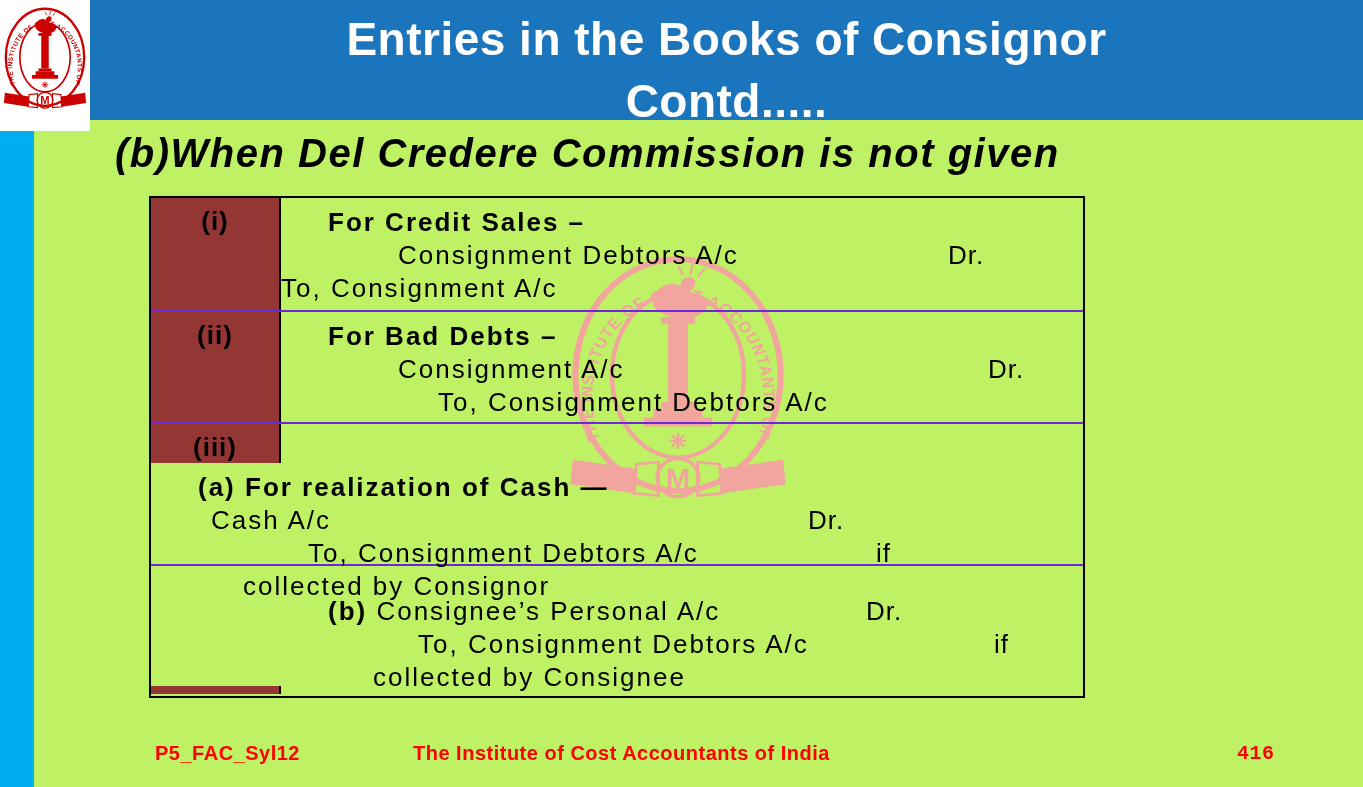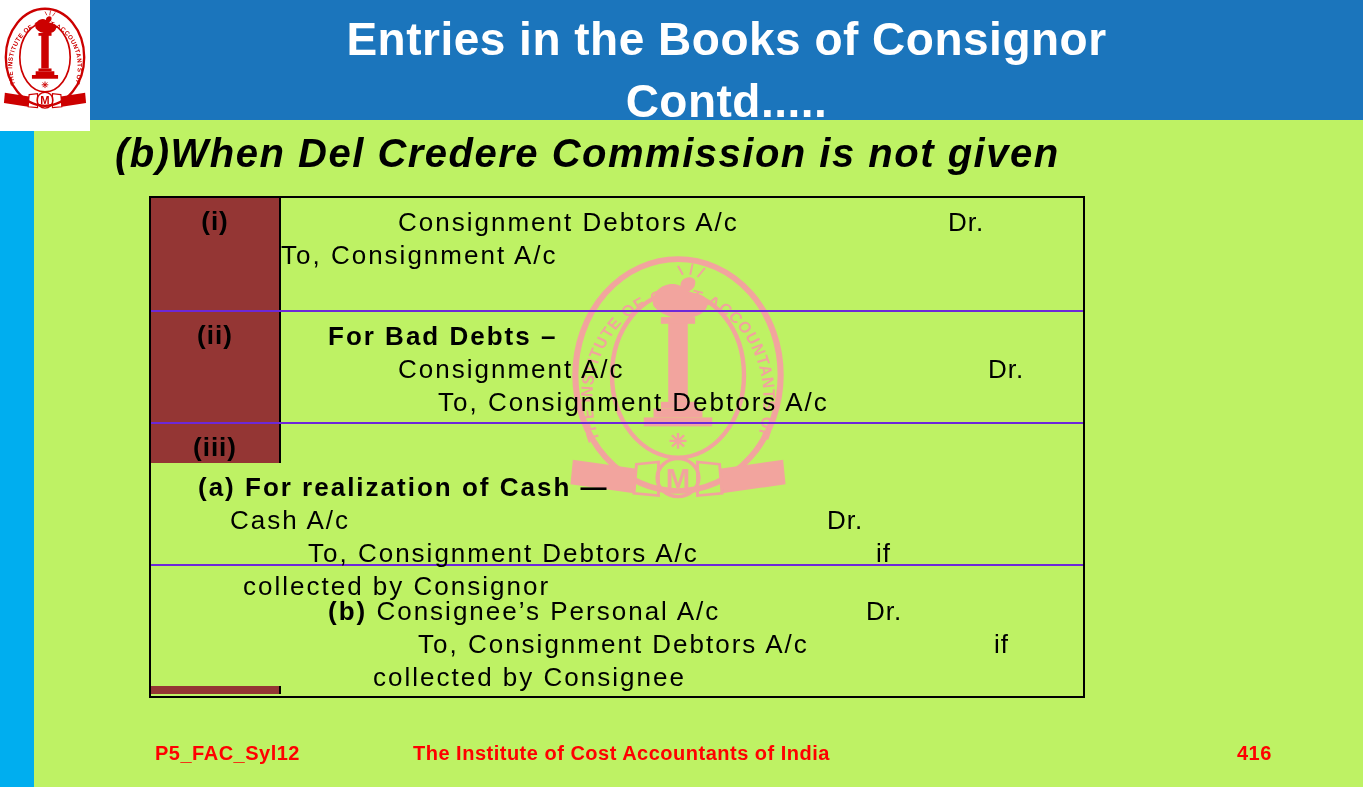--- a/index.html
+++ b/index.html
@@ -35,27 +35,27 @@
   .r1{height:112px;} .r2{height:112px;} .r3{height:142px;flex-direction:column;} .r4{height:130px;align-items:flex-end;}
   .label-cell{width:130px;box-sizing:border-box;background:var(--maroon,#943634);
               border-right:2px solid #000;color:#000;font-weight:bold;font-size:26px;
               text-align:center;padding-top:8px;letter-spacing:1px;flex:none;}
   .content-cell{flex:1;position:relative;padding-top:8px;box-sizing:border-box;}
   .line{position:relative;height:33px;line-height:33px;font-size:26px;color:#000;
         letter-spacing:2px;white-space:pre;}
   .line strong{font-weight:bold;}
   .rt{position:absolute;top:0;letter-spacing:1px;}
   .i47{padding-left:47px;} .i92{padding-left:92px;} .i125{padding-left:117px;}
-  .i132{padding-left:60px;margin-left:19px;} .i137{padding-left:137px;} .i147{} .i157{padding-left:157px;}
+  .i132{padding-left:60px;} .i137{padding-left:137px;} .i147{} .i157{padding-left:157px;}
   .p585{left:585px;} .p657{left:657px;} .p667{left:667px;} .p707{left:707px;} .p713{left:713px;} .p725{left:725px;}
 
   
   .footer{position:absolute;left:0;top:742px;width:1363px;height:30px;
           color:var(--footer_red,#FF0000);font-weight:bold;font-size:20px;letter-spacing:.5px;}
-  .f-left{position:absolute;left:155px;} .f-center{position:absolute;left:413px;} .f-page{position:absolute;left:1237px;}
+  .f-left{position:absolute;left:155px;} .f-center{position:absolute;left:413px;} .f-page{position:absolute;left:1237px;font-family:Liberation Mono, monospace;}
 </style>
 </head>
 <body>
 
 <div class="slide">
 
   <svg width="0" height="0" style="position:absolute">
     <symbol id="icai-seal" viewBox="0 0 90 122">
       <ellipse cx="45" cy="57" rx="42" ry="52" fill="none" stroke="currentColor" stroke-width="2.5"></ellipse>
       <ellipse cx="45" cy="57" rx="27" ry="37" fill="none" stroke="currentColor" stroke-width="1.8"></ellipse>
@@ -99,20 +99,21 @@
     <svg preserveAspectRatio="none" viewBox="0 0 90 122">
         <use href="#icai-seal"></use>
       </svg>
   </div>
 
   <div class="acct-table">
 
     <div class="t-row r1">
       <div class="label-cell">(i)</div>
       <div class="content-cell">
+        <div class="line i47"><strong>For Credit Sales –</strong><span></span></div>
         <div class="line i125"><strong></strong><span>Consignment Debtors A/c</span><span class="rt p667">Dr.</span></div>
         <div class="line i147"><strong></strong><span>To, Consignment A/c</span></div>
       </div>
     </div>
 
     <div class="t-row r2">
       <div class="label-cell">(ii)</div>
       <div class="content-cell">
         <div class="line i47"><strong>For Bad Debts –</strong><span></span></div>
         <div class="line i125"><strong></strong><span>Consignment A/c</span><span class="rt p707">Dr.</span></div>

